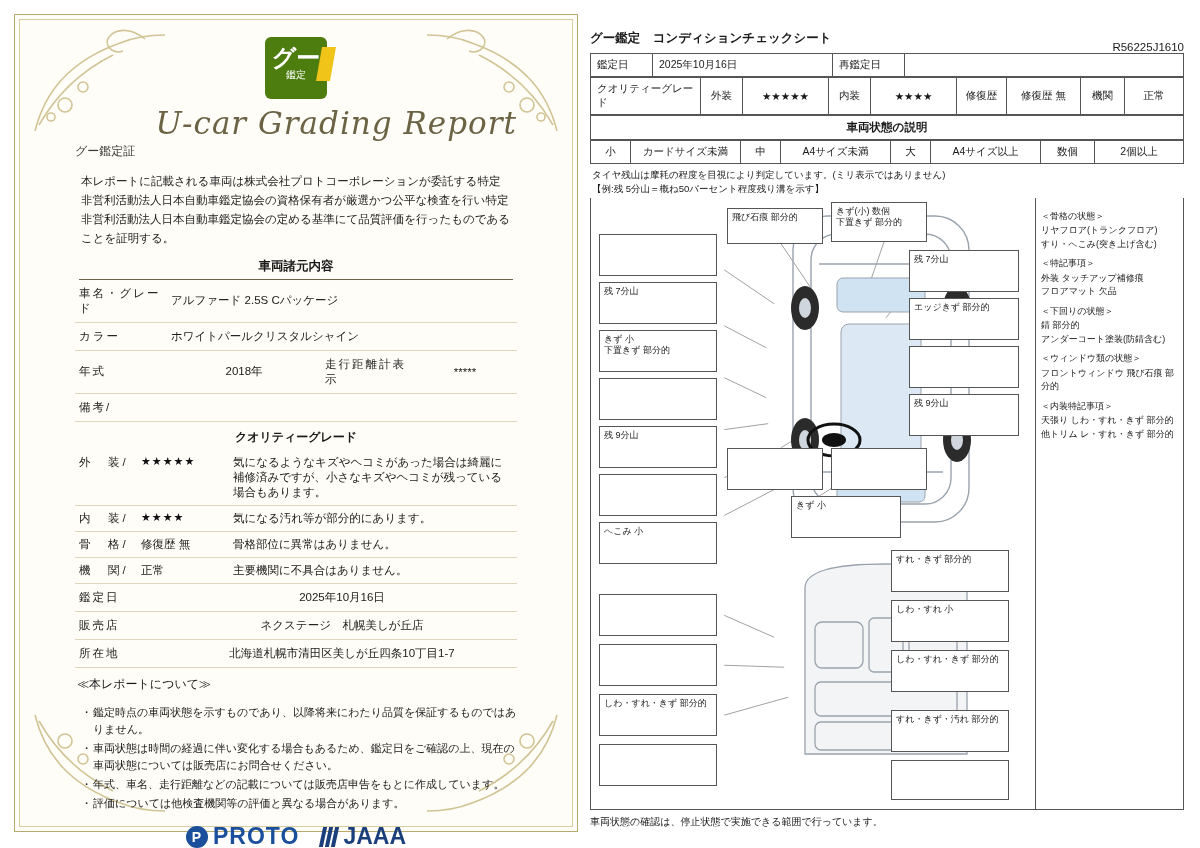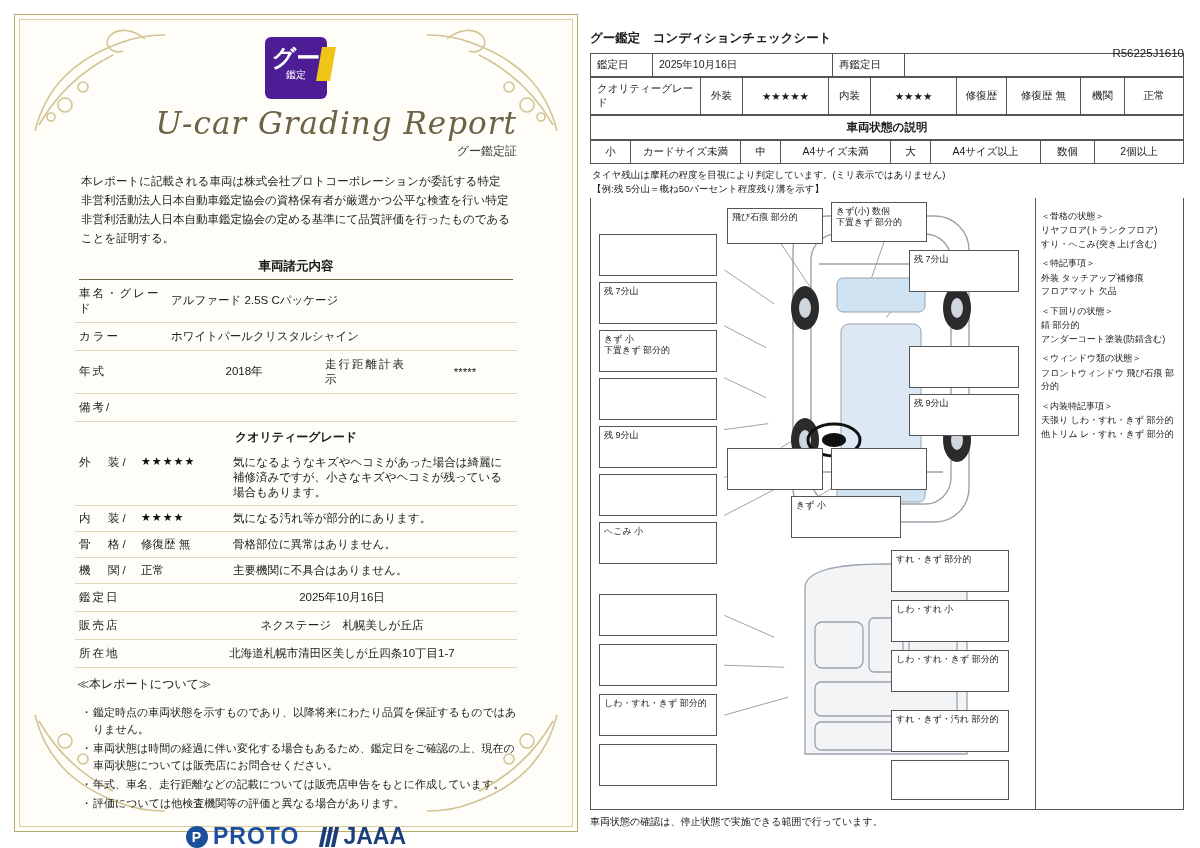--- a/index.html
+++ b/index.html
@@ -28,41 +28,41 @@
   .cert-frame:before {
     content:""; position:absolute; inset:4px; border:1px solid #d8cda0;
   }
   .vine { position:absolute; width:150px; height:120px; opacity:.85; }
 
   .cert-inner {
     position:absolute; left:60px; right:60px; top:22px; bottom:20px;
   }
   .logo-badge {
     width:62px; height:62px; margin:0 auto 2px auto;
-    background:#4c1d95; border-radius:6px;
+    background:#4d7c0f; border-radius:6px;
     color:#fff; text-align:center;
     font-size:12px; line-height:1.05; padding-top:8px;
     position:relative;
   }
   .logo-badge .g { font-size:24px; font-weight:bold; display:block; letter-spacing:0; }
   .logo-badge .k { font-size:10px; display:block; }
   .badge-ribbon { position:absolute; right:-6px; top:10px; width:14px; height:34px; background:#f0c419; transform:skewX(-10deg); }
 
   .title-script {
     text-align:right;
     font-family:"DejaVu Serif", serif;
     font-style:italic;
     font-size:31px;
     letter-spacing:1px;
     color:#6b6344;
     margin:6px 0 2px 0;
     text-shadow:0 1px 0 #fff;
   }
   .subtitle {
-    text-align:right; font-size:12px; color:#3a3a3a; margin-bottom:12px;
+    text-align:left; font-size:12px; color:#3a3a3a; margin-bottom:12px;
   }
   .body-text {
     font-size:11.5px; line-height:1.65; color:#222; padding:0 6px; margin-bottom:10px;
   }
   .sec-head {
     text-align:center; font-size:12.5px; font-weight:bold;
     border-bottom:1px solid #6b6344; padding-bottom:4px; margin:6px 4px 0 4px;
   }
   table.spec { width:100%; border-collapse:collapse; font-size:11.5px; }
   table.spec td { padding:6px 4px; border-bottom:1px solid #ddd6bc; }
@@ -82,21 +82,21 @@
   .brands { display:flex; justify-content:center; align-items:center; gap:22px; margin-top:10px; }
   .proto { display:flex; align-items:center; gap:5px; color:#1b4f9c; font-weight:bold; font-size:23px; letter-spacing:1px; }
   .proto .dot { width:22px; height:22px; border-radius:50%; background:#1b4f9c; color:#fff; font-size:14px; display:flex; align-items:center; justify-content:center; }
   .jaaa { display:flex; align-items:center; gap:6px; color:#1b3f7a; font-weight:bold; font-size:23px; }
   .jaaa .bars { display:flex; gap:2px; }
   .jaaa .bars i { display:block; width:4px; height:20px; background:#1b3f7a; transform:skewX(-12deg); }
 
   
   .right { position:relative; width:610px; height:848px; padding:16px 16px 16px 0; }
   .sheet-title { font-size:12.5px; font-weight:bold; margin:14px 0 6px 0; position:relative; }
-  .sheet-code { position:absolute; right:0; top:17px; font-size:11.5px; font-weight:normal; }
+  .sheet-code { position:absolute; right:0; top:11px; font-size:11.5px; font-weight:normal; }
   table.grid { border-collapse:collapse; width:100%; font-size:10.5px; }
   table.grid td { border:1px solid #555; padding:4px 6px; }
   .tb-lbl { background:#fff; width:62px; text-align:left; }
   .hcell { text-align:center; }
   .exp-head { text-align:center; font-weight:bold; font-size:11.5px; padding:5px 0; }
   .legend td { text-align:center; }
   .small-note { font-size:9.5px; line-height:1.45; margin:4px 0 2px 2px; }
   .diagram-wrap { position:relative; border:1px solid #555; border-top:none; height:612px; }
   .callout {
     position:absolute; border:1px solid #555; background:#fff;
@@ -389,20 +389,21 @@
       </svg>
 
       <div class="callout" style="left:8px;top:36px;width:118px;height:42px"></div>
       <div class="callout" style="left:136px;top:10px;width:96px;height:36px">飛び石痕 部分的</div>
       <div class="callout" style="left:240px;top:4px;width:96px;height:40px;white-space:pre-line">きず(小) 数個
 下置きず 部分的</div>
       <div class="callout" style="left:8px;top:84px;width:118px;height:42px">残 7分山</div>
       <div class="callout" style="left:318px;top:52px;width:110px;height:42px">残 7分山</div>
       <div class="callout" style="left:8px;top:132px;width:118px;height:42px;white-space:pre-line">きず 小
 下置きず 部分的</div>
+      <div class="callout" style="left:318px;top:100px;width:110px;height:42px">エッジきず 部分的</div>
       <div class="callout" style="left:8px;top:180px;width:118px;height:42px"></div>
       <div class="callout" style="left:318px;top:148px;width:110px;height:42px"></div>
       <div class="callout" style="left:8px;top:228px;width:118px;height:42px">残 9分山</div>
       <div class="callout" style="left:318px;top:196px;width:110px;height:42px">残 9分山</div>
       <div class="callout" style="left:8px;top:276px;width:118px;height:42px"></div>
       <div class="callout" style="left:136px;top:250px;width:96px;height:42px"></div>
       <div class="callout" style="left:240px;top:250px;width:96px;height:42px"></div>
       <div class="callout" style="left:8px;top:324px;width:118px;height:42px">へこみ 小</div>
       <div class="callout" style="left:200px;top:298px;width:110px;height:42px">きず 小</div>
       <div class="callout" style="left:300px;top:352px;width:118px;height:42px">すれ・きず 部分的</div>

